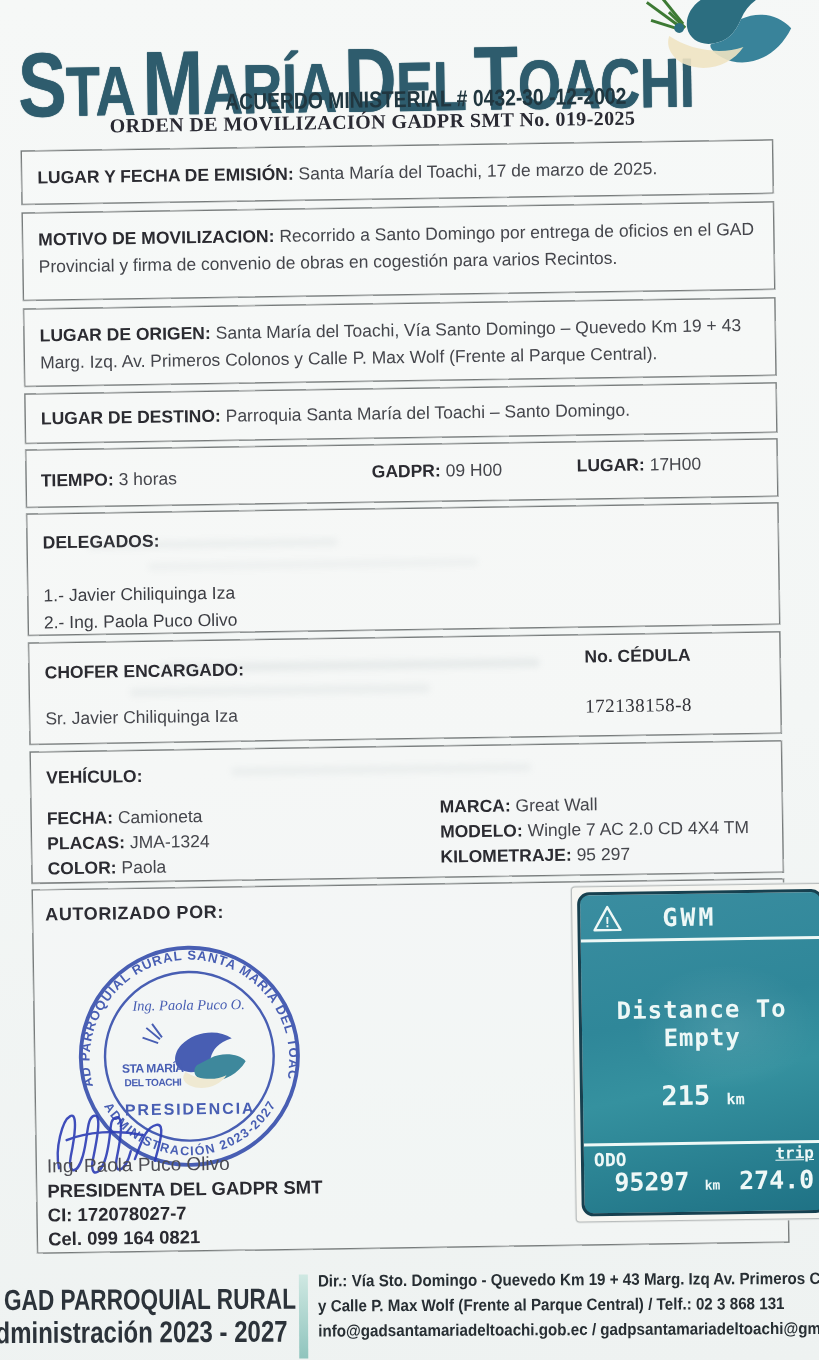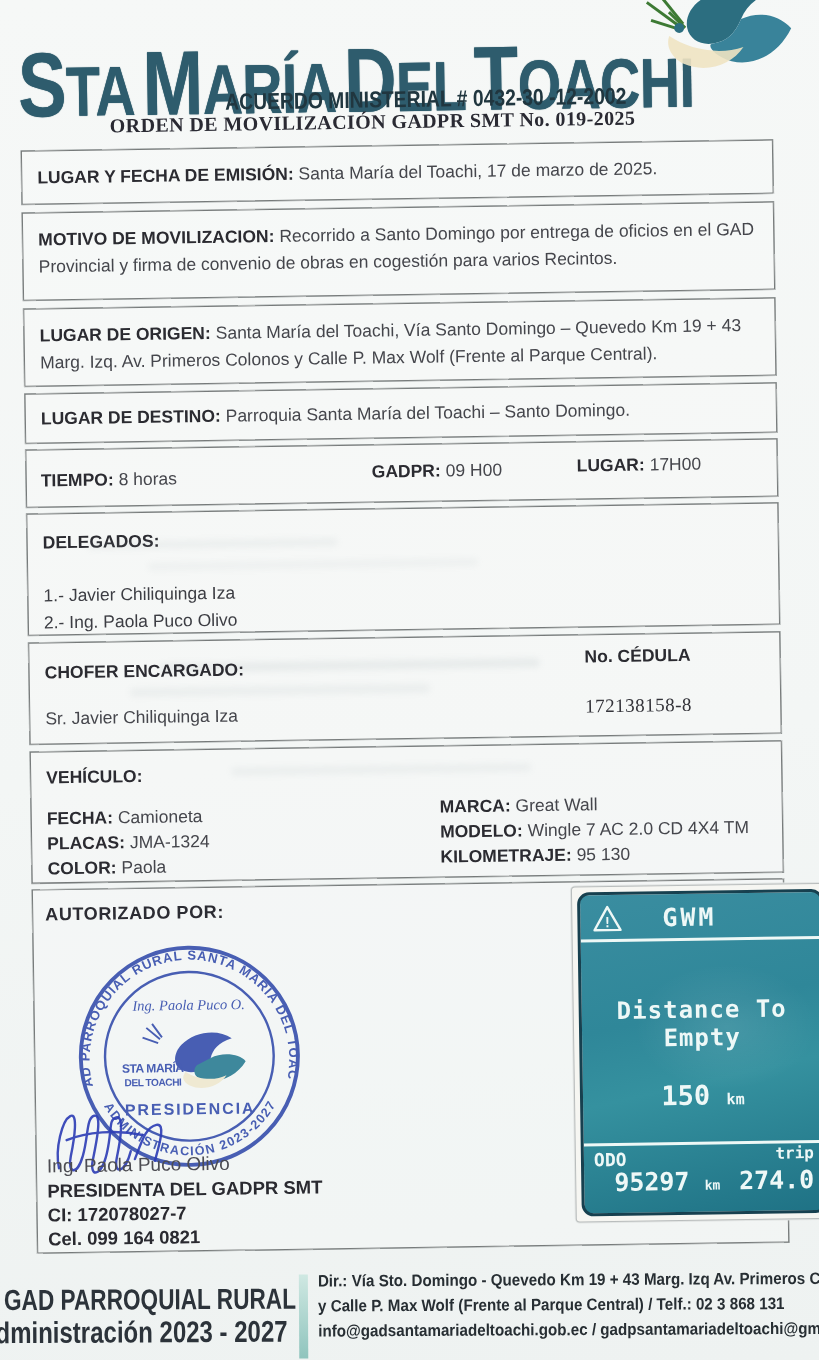--- a/index.html
+++ b/index.html
@@ -61,21 +61,21 @@
             linear-gradient(168deg,#3a8da0 0%,#2f8799 38%,#35919f 58%,#1f7285 100%);
           font-family:"DejaVu Sans Mono",monospace;font-weight:bold;}
   .scr-head{position:absolute;top:8px;left:10px;right:10px;height:32px;}
   .gwm{position:absolute;left:72px;top:1px;font-size:25px;letter-spacing:3px;}
   .scr-line{position:absolute;left:0;right:0;height:2.5px;background:#eef8f6;}
   .dte1{position:absolute;top:102px;width:100%;text-align:center;font-size:24px;letter-spacing:1px;}
   .dte2{position:absolute;top:130px;width:100%;text-align:center;font-size:24px;letter-spacing:1px;}
   .dteval{position:absolute;top:186px;width:100%;text-align:center;font-size:27px;}
   .dteval small{font-size:15px;font-weight:bold;}
   .odorow{position:absolute;top:254px;left:10px;right:10px;font-size:18px;}
-  .triplabel{position:absolute;right:0;top:-3px;font-size:16px;}
+  .triplabel{position:absolute;right:0;top:-3px;font-size:16px;text-decoration:underline;}
   .odoval{position:absolute;top:273px;left:30px;font-size:25px;}
   .odoval small{font-size:13px;}
   .tripval{position:absolute;top:273px;right:10px;font-size:25px;}
 
   
   #footer{position:absolute;left:0;top:1252px;width:819px;height:108px;transform:rotate(-0.3deg);}
   .f-org{position:absolute;left:4px;top:30px;white-space:nowrap;font-weight:bold;font-size:29px;
          color:#2c333a;transform:scaleX(0.78);transform-origin:left top;letter-spacing:0px;}
   .f-admin{position:absolute;left:-22px;top:62px;white-space:nowrap;font-weight:bold;font-size:30px;
          color:#2c333a;transform:scaleX(0.80);transform-origin:left top;}
@@ -124,21 +124,21 @@
         <span class="val">Santa María del Toachi, Vía Santo Domingo – Quevedo Km 19 + 43 Marg. Izq. Av. Primeros Colonos y Calle P. Max Wolf (Frente al Parque Central).</span></div>
     </div>
 
     <div class="fbox" style="top:388px;height:48px;">
       <div class="pad fs" style="padding-top:11px;"><span class="lbl">LUGAR DE DESTINO:</span>
         <span class="val">Parroquia Santa María del Toachi – Santo Domingo.</span></div>
     </div>
 
     <div class="fbox trow" style="top:444px;height:56px;">
       <span class="group fs" style="left:14px;"><span class="lbl">TIEMPO:</span>
-        <span class="val">8 horas</span></span>
+        <span class="val">3 horas</span></span>
       <span class="group fs" style="left:345px;top:13px;"><span class="lbl">GADPR:</span>
         <span class="val">09 H00</span></span>
       <span class="group fs" style="left:550px;top:10px;"><span class="lbl">LUGAR:</span>
         <span class="val">17H00</span></span>
     </div>
 
     <div class="fbox" style="top:508px;height:120px;">
       <div class="ghost" style="left:60px;top:28px;width:250px;height:8px;opacity:.10;"></div>
       <div class="ghost" style="left:120px;top:50px;width:330px;height:8px;opacity:.08;"></div>
       <div class="pad fs" style="padding-top:15px;">
@@ -165,21 +165,21 @@
       <div class="pad fs" style="position:relative;height:104px;">
         <span class="lbl" style="position:absolute;left:15px;top:12px;">VEHÍCULO:</span>
         <div class="vcol" style="left:15px;top:54px;">
           <div><span class="lbl">FECHA:</span> <span class="val">Camioneta</span></div>
           <div><span class="lbl">PLACAS:</span> <span class="val">JMA-1324</span></div>
           <div><span class="lbl">COLOR:</span> <span class="val">Paola</span></div>
         </div>
         <div class="vcol" style="left:408px;top:48px;">
           <div><span class="lbl">MARCA:</span> <span class="val">Great Wall</span></div>
           <div><span class="lbl">MODELO:</span> <span class="val">Wingle 7 AC 2.0 CD 4X4 TM</span></div>
-          <div><span class="lbl">KILOMETRAJE:</span> <span class="val">95 130</span></div>
+          <div><span class="lbl">KILOMETRAJE:</span> <span class="val">95 297</span></div>
         </div>
       </div>
     </div>
 
     <div class="fbox" style="top:884px;height:362px;">
       <span class="auth-label">AUTORIZADO POR:</span>
 
       <svg class="stamp" viewBox="-130 -130 260 260">
         <g fill="none" stroke="#3a52ae">
           <circle r="112" stroke-width="4"></circle>
@@ -228,21 +228,21 @@
           <div class="scr-head">
             <svg width="30" height="27" viewBox="0 0 30 27" style="position:absolute;left:2px;top:2px;">
               <path d="M15 2 L28 25 L2 25 Z" fill="none" stroke="#eef8f6" stroke-width="2.4" stroke-linejoin="round"></path>
               <text x="15" y="22" text-anchor="middle" fill="#eef8f6" font-size="14" font-weight="bold" font-family="DejaVu Sans Mono,monospace">!</text>
             </svg>
             <span class="gwm">GWM</span>
           </div>
           <div class="scr-line" style="top:44px;"></div>
           <div class="dte1">Distance To</div>
           <div class="dte2">Empty</div>
-          <div class="dteval"><span>150</span>&nbsp;<small>km</small></div>
+          <div class="dteval"><span>215</span>&nbsp;<small>km</small></div>
           <div class="scr-line" style="top:248px;"></div>
           <div class="odorow">
             <span>ODO</span>
             <span class="triplabel">trip</span>
           </div>
           <div class="odoval"><span>95297</span>&nbsp;<small>km</small></div>
           <div class="tripval">274.0</div>
         </div>
       </div>
     </div>

